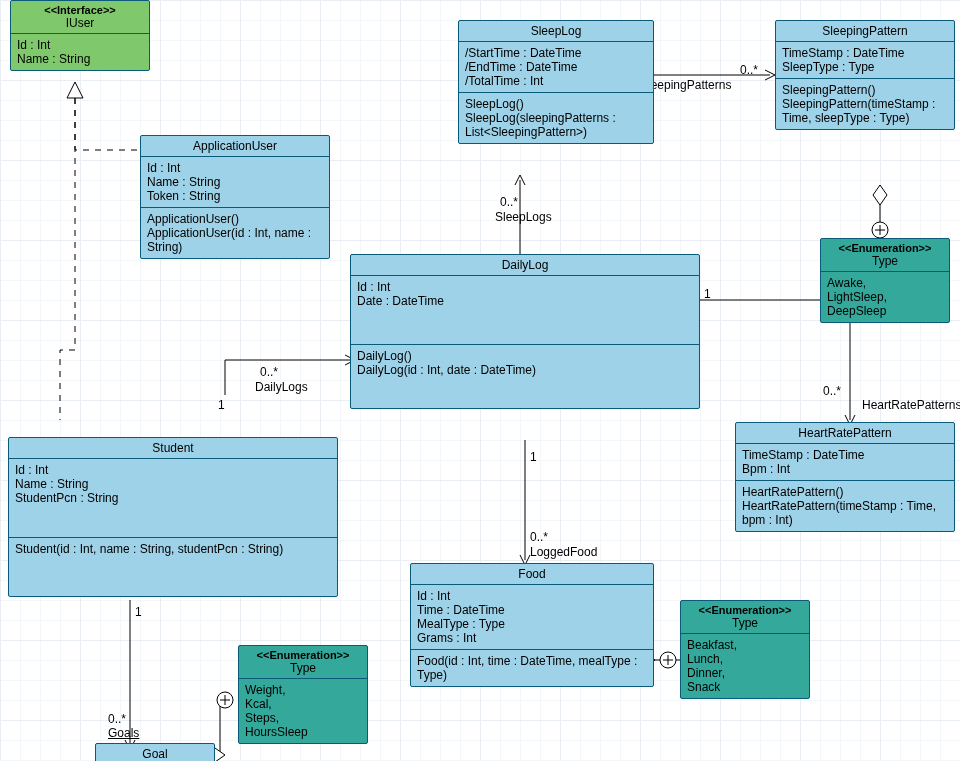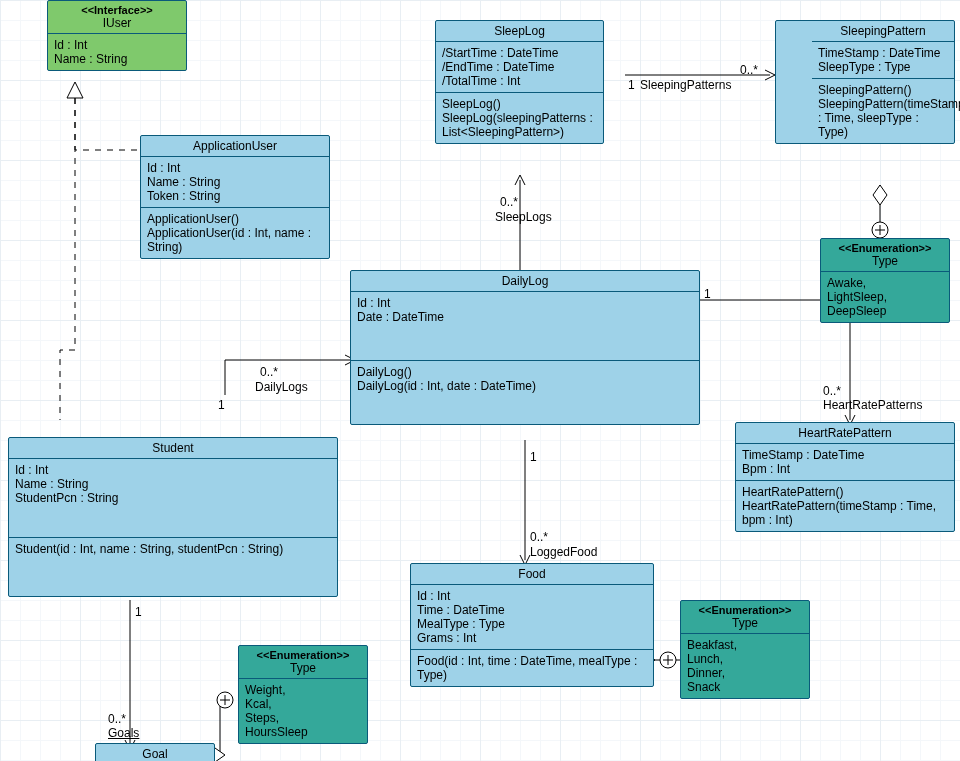--- a/index.html
+++ b/index.html
@@ -21,21 +21,21 @@
   }
   .uml {
     position: absolute;
     border: 1px solid #0a5a7a;
     box-sizing: border-box;
     display: flex;
     flex-direction: column;
     border-radius: 2px;
   }
   .blue  { background: #9ed2e8; }
-  .green { background: #7fc96c; margin-left: 37px; }
+  .green { background: #7fc96c; }
   .teal  { background: #34a89a; }
 
   .uml > .hdr {
     border-bottom: 1px solid #0a5a7a;
     text-align: center;
     padding: 3px 6px;
     font-weight: normal;
   }
   .uml > .sec {
     border-bottom: 1px solid #0a5a7a;
@@ -112,21 +112,21 @@
 <span class="lbl" style="left:740px;top:63px;">0..*</span>
 <span class="lbl" style="left:628px;top:78px;">1</span>
 <span class="lbl" style="left:640px;top:78px;white-space:nowrap;">SleepingPatterns</span>
 
 <span class="lbl" style="left:260px;top:365px;">0..*</span>
 <span class="lbl" style="left:255px;top:380px;">DailyLogs</span>
 <span class="lbl" style="left:218px;top:398px;">1</span>
 
 <span class="lbl" style="left:704px;top:287px;">1</span>
 <span class="lbl" style="left:823px;top:384px;">0..*</span>
-<span class="lbl" style="left:823px;top:398px;text-align:right;">HeartRatePatterns</span>
+<span class="lbl" style="left:862px;top:398px;text-align:right;">HeartRatePatterns</span>
 
 <span class="lbl" style="left:530px;top:450px;">1</span>
 <span class="lbl" style="left:530px;top:530px;">0..*</span>
 <span class="lbl" style="left:530px;top:545px;">LoggedFood</span>
 
 <span class="lbl" style="left:135px;top:605px;">1</span>
 <span class="lbl" style="left:108px;top:712px;">0..*</span>
 <span class="lbl" style="left:108px;top:726px;text-decoration:underline;">Goals</span>
 
 <div class="uml green" style="left:10px; top:0; width:140px;">
@@ -146,34 +146,34 @@
     <div class="line">Id : Int</div>
     <div class="line">Name : String</div>
     <div class="line">Token : String</div>
   </div>
   <div class="sec">
     <div class="line">ApplicationUser()</div>
     <div class="line">ApplicationUser(id : Int, name : String)</div>
   </div>
 </div>
 
-<div class="uml blue" style="left:435px; top:20px; width:169px;">
+<div class="uml blue" style="left:458px; top:20px; width:196px;">
   <div class="hdr">SleepLog</div>
   <div class="sec">
     <div class="line">/StartTime : DateTime</div>
     <div class="line">/EndTime : DateTime</div>
     <div class="line">/TotalTime : Int</div>
   </div>
   <div class="sec">
     <div class="line">SleepLog()</div>
     <div class="line">SleepLog(sleepingPatterns : List&lt;SleepingPattern&gt;)</div>
   </div>
 </div>
 
-<div class="uml blue" style="left:775px; top:20px; width:180px;padding-left:36px;">
+<div class="uml blue" style="left:775px; top:20px; width:180px;">
   <div class="hdr">SleepingPattern</div>
   <div class="sec">
     <div class="line">TimeStamp : DateTime</div>
     <div class="line">SleepType : Type</div>
   </div>
   <div class="sec">
     <div class="line">SleepingPattern()</div>
     <div class="line">SleepingPattern(timeStamp : Time, sleepType : Type)</div>
   </div>
 </div>
@@ -183,21 +183,21 @@
     <div class="stereo">&lt;&lt;Enumeration&gt;&gt;</div>
     <div>Type</div>
   </div>
   <div class="sec">
     <div class="line">Awake,</div>
     <div class="line">LightSleep,</div>
     <div class="line">DeepSleep</div>
   </div>
 </div>
 
-<div class="uml blue" style="left:350px; top:270px; width:350px;">
+<div class="uml blue" style="left:350px; top:254px; width:350px;">
   <div class="hdr">DailyLog</div>
   <div class="sec" style="min-height:60px;">
     <div class="line">Id : Int</div>
     <div class="line">Date : DateTime</div>
   </div>
   <div class="sec" style="min-height:55px;">
     <div class="line">DailyLog()</div>
     <div class="line">DailyLog(id : Int, date : DateTime)</div>
   </div>
 </div>

